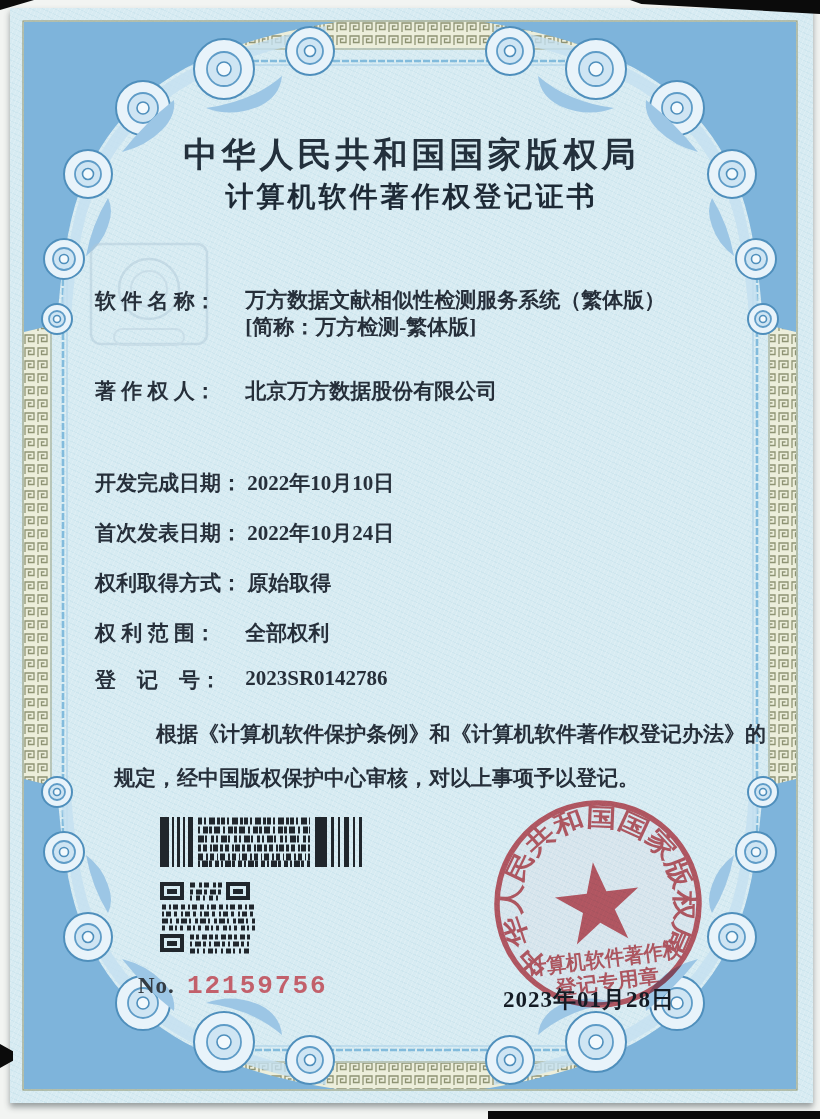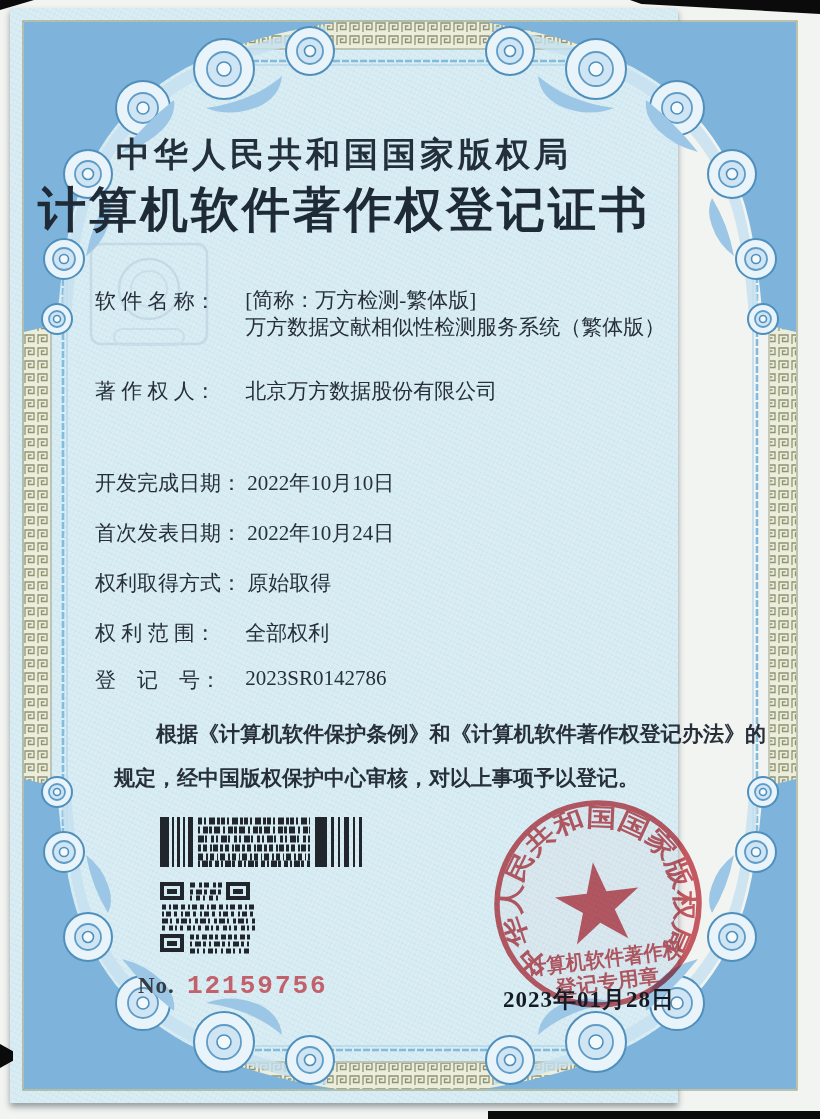--- a/index.html
+++ b/index.html
@@ -3,21 +3,21 @@
 <meta charset="utf-8">
 <style>
   html,body{margin:0;padding:0;}
   body{
     width:820px;height:1119px;position:relative;overflow:hidden;
     background:#f2f4f2;
     font-family:"Liberation Serif","DejaVu Serif",serif;
   }
   
   .paper{
-    position:absolute;left:10px;top:8px;width:668px;height:1095px;
+    position:absolute;left:10px;top:8px;width:803px;height:1095px;
     background:
       repeating-linear-gradient(115deg, rgba(255,255,255,.16) 0 1px, rgba(0,0,0,0) 1px 4px),
       repeating-linear-gradient(25deg, rgba(150,198,214,.14) 0 1px, rgba(0,0,0,0) 1px 5px),
       #d7ebf2;
     box-shadow:0 4px 6px rgba(40,50,55,.45);
   }
   .deco{position:absolute;left:0;top:0;}
   
   .artifact{position:absolute;background:#0b0b0b;}
   .art-tr{top:0;right:0;width:190px;height:14px;clip-path:polygon(0 0,100% 0,100% 100%,6% 28%);}
@@ -25,27 +25,27 @@
   .art-bl{left:0;top:1044px;width:13px;height:24px;clip-path:polygon(0 0,100% 30%,100% 70%,0 100%);}
   .art-br{right:0;bottom:0;width:332px;height:8px;}
   
   .abs{position:absolute;}
   .title{
     top:124px;left:0;width:100%;text-align:center;
     font-size:34px;font-weight:bold;letter-spacing:4px;color:#23303c;
   }
   .subtitle{
     top:170px;left:0;width:100%;text-align:center;
-    font-size:48px;font-weight:bold;letter-spacing:3px;color:#1e2a36;
+    font-size:28px;font-weight:bold;letter-spacing:3px;color:#1e2a36;
   }
   .certno{
     top:240px;right:60px;font-size:19px;font-weight:bold;color:#242e38;letter-spacing:1px;
   }
   .certno .gap{display:inline-block;width:14px;}
-  .row{left:85px;font-size:21px;font-weight:normal;color:#262f3a;white-space:nowrap;}
+  .row{left:85px;font-size:21px;font-weight:bold;color:#262f3a;white-space:nowrap;}
   .row .lbl{display:inline-block;min-width:145px;vertical-align:top;}
   .row .val{display:inline-block;vertical-align:top;}
   .vline{display:block;line-height:27px;}
   .r-name{top:279px;}
   .r-owner{top:369px;}
   .r-dev{top:461px;}
   .r-pub{top:511px;}
   .r-way{top:561px;}
   .r-scope{top:611px;}
   .r-reg{top:658px;}
@@ -130,22 +130,22 @@
     <rect x="26" y="88" width="70" height="16" rx="8" fill="none" stroke="#b9cfdc" stroke-width="2"></rect>
   </svg>
 
   <div class="abs title">中华人民共和国国家版权局</div>
   <div class="abs subtitle">计算机软件著作权登记证书</div>
 
 
   <div class="abs row r-name">
     <span class="lbl">软 件 名 称：</span>
     <span class="val">
+      <span class="vline">万方数据文献相似性检测服务系统（繁体版）</span>
       <span class="vline">[简称：万方检测-繁体版]</span>
-      <span class="vline">万方数据文献相似性检测服务系统（繁体版）</span>
     </span>
   </div>
   <div class="abs row r-owner">
     <span class="lbl">著 作 权 人：</span>
     <span class="val">北京万方数据股份有限公司</span>
   </div>
   <div class="abs row r-dev">
     <span class="lbl">开发完成日期：</span>
     <span class="val">2022年10月10日</span>
   </div>

